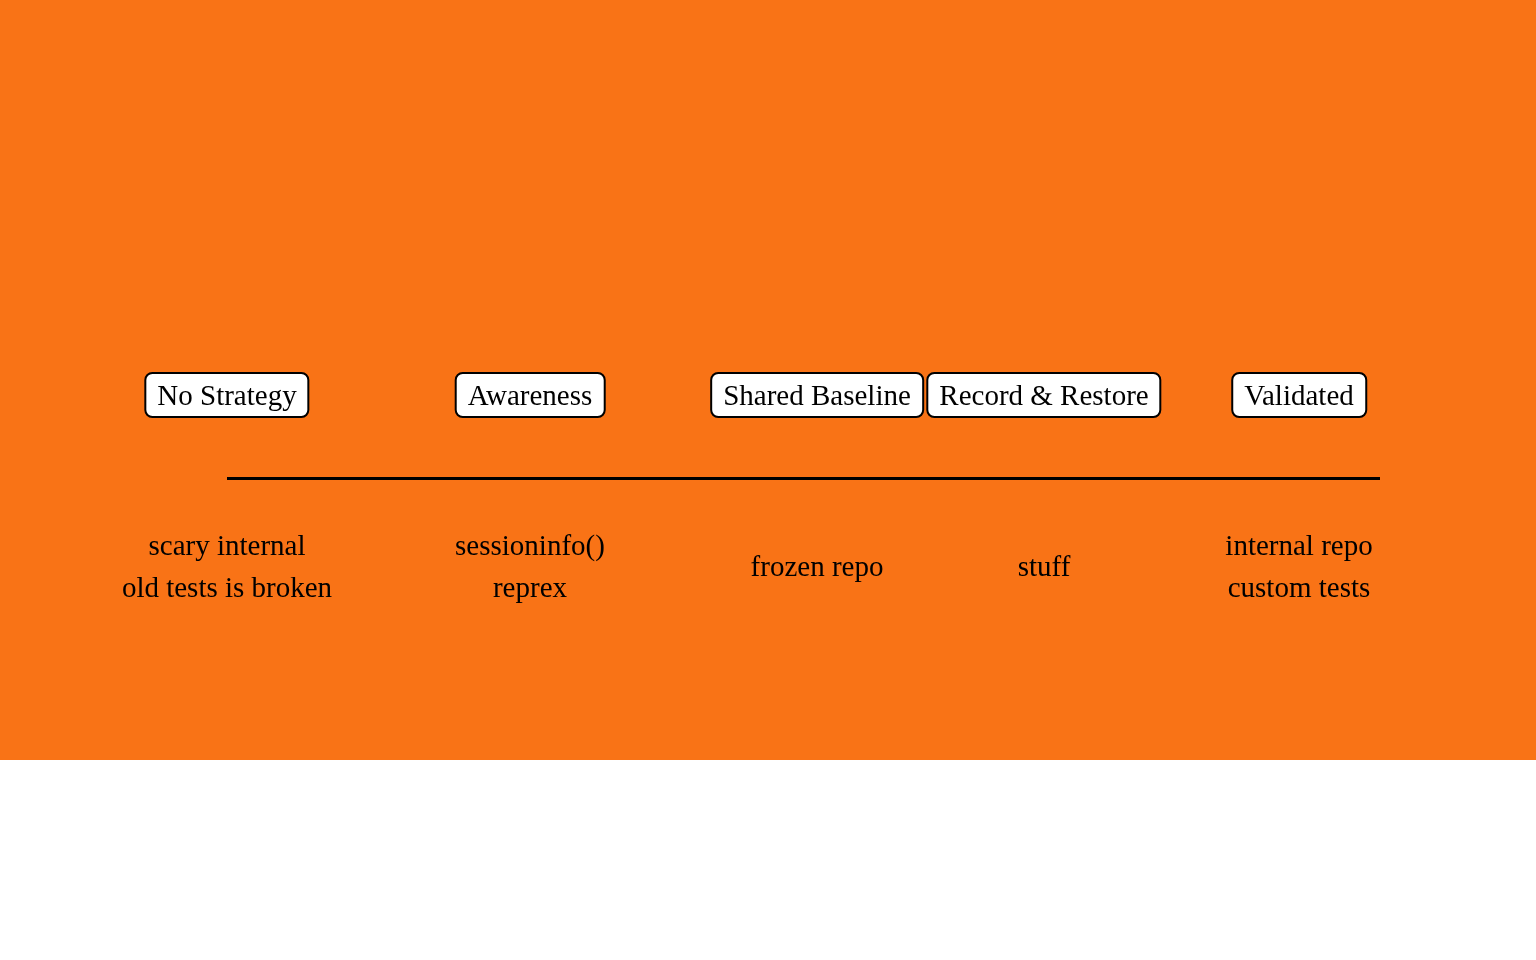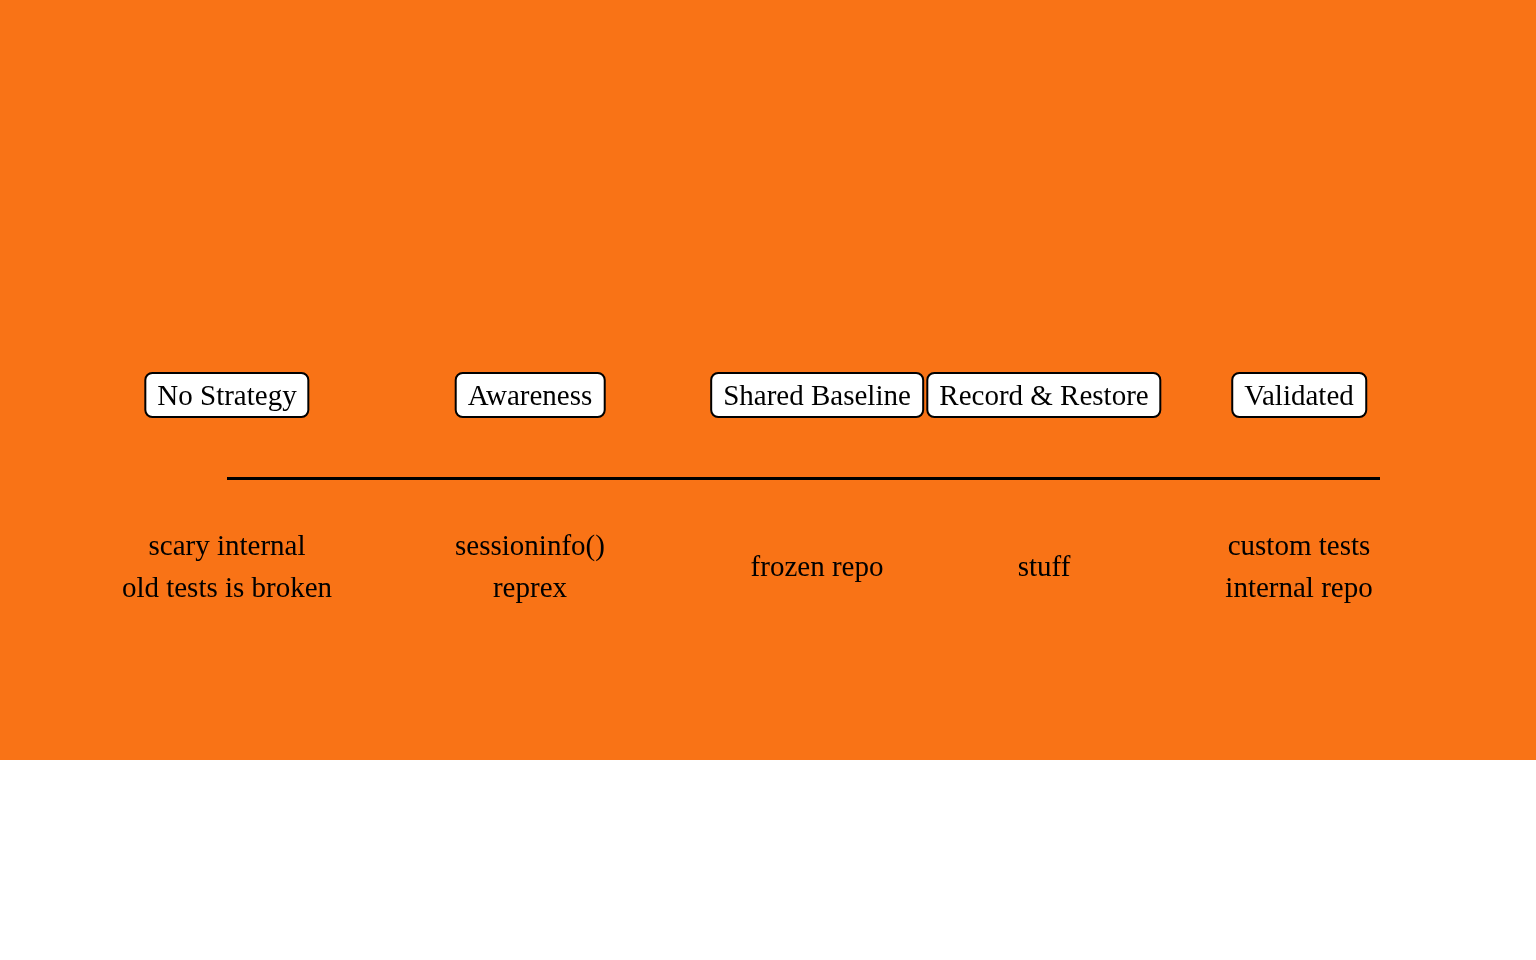--- a/index.html
+++ b/index.html
@@ -84,17 +84,17 @@
     <div>sessioninfo()</div>
     <div>reprex</div>
   </div>
   <div class="notes cx3">
     <div>frozen repo</div>
   </div>
   <div class="notes cx4">
     <div>stuff</div>
   </div>
   <div class="notes cx5">
+    <div>internal repo</div>
     <div>custom tests</div>
-    <div>internal repo</div>
   </div>
 
 </div>
 
 </body></html>

